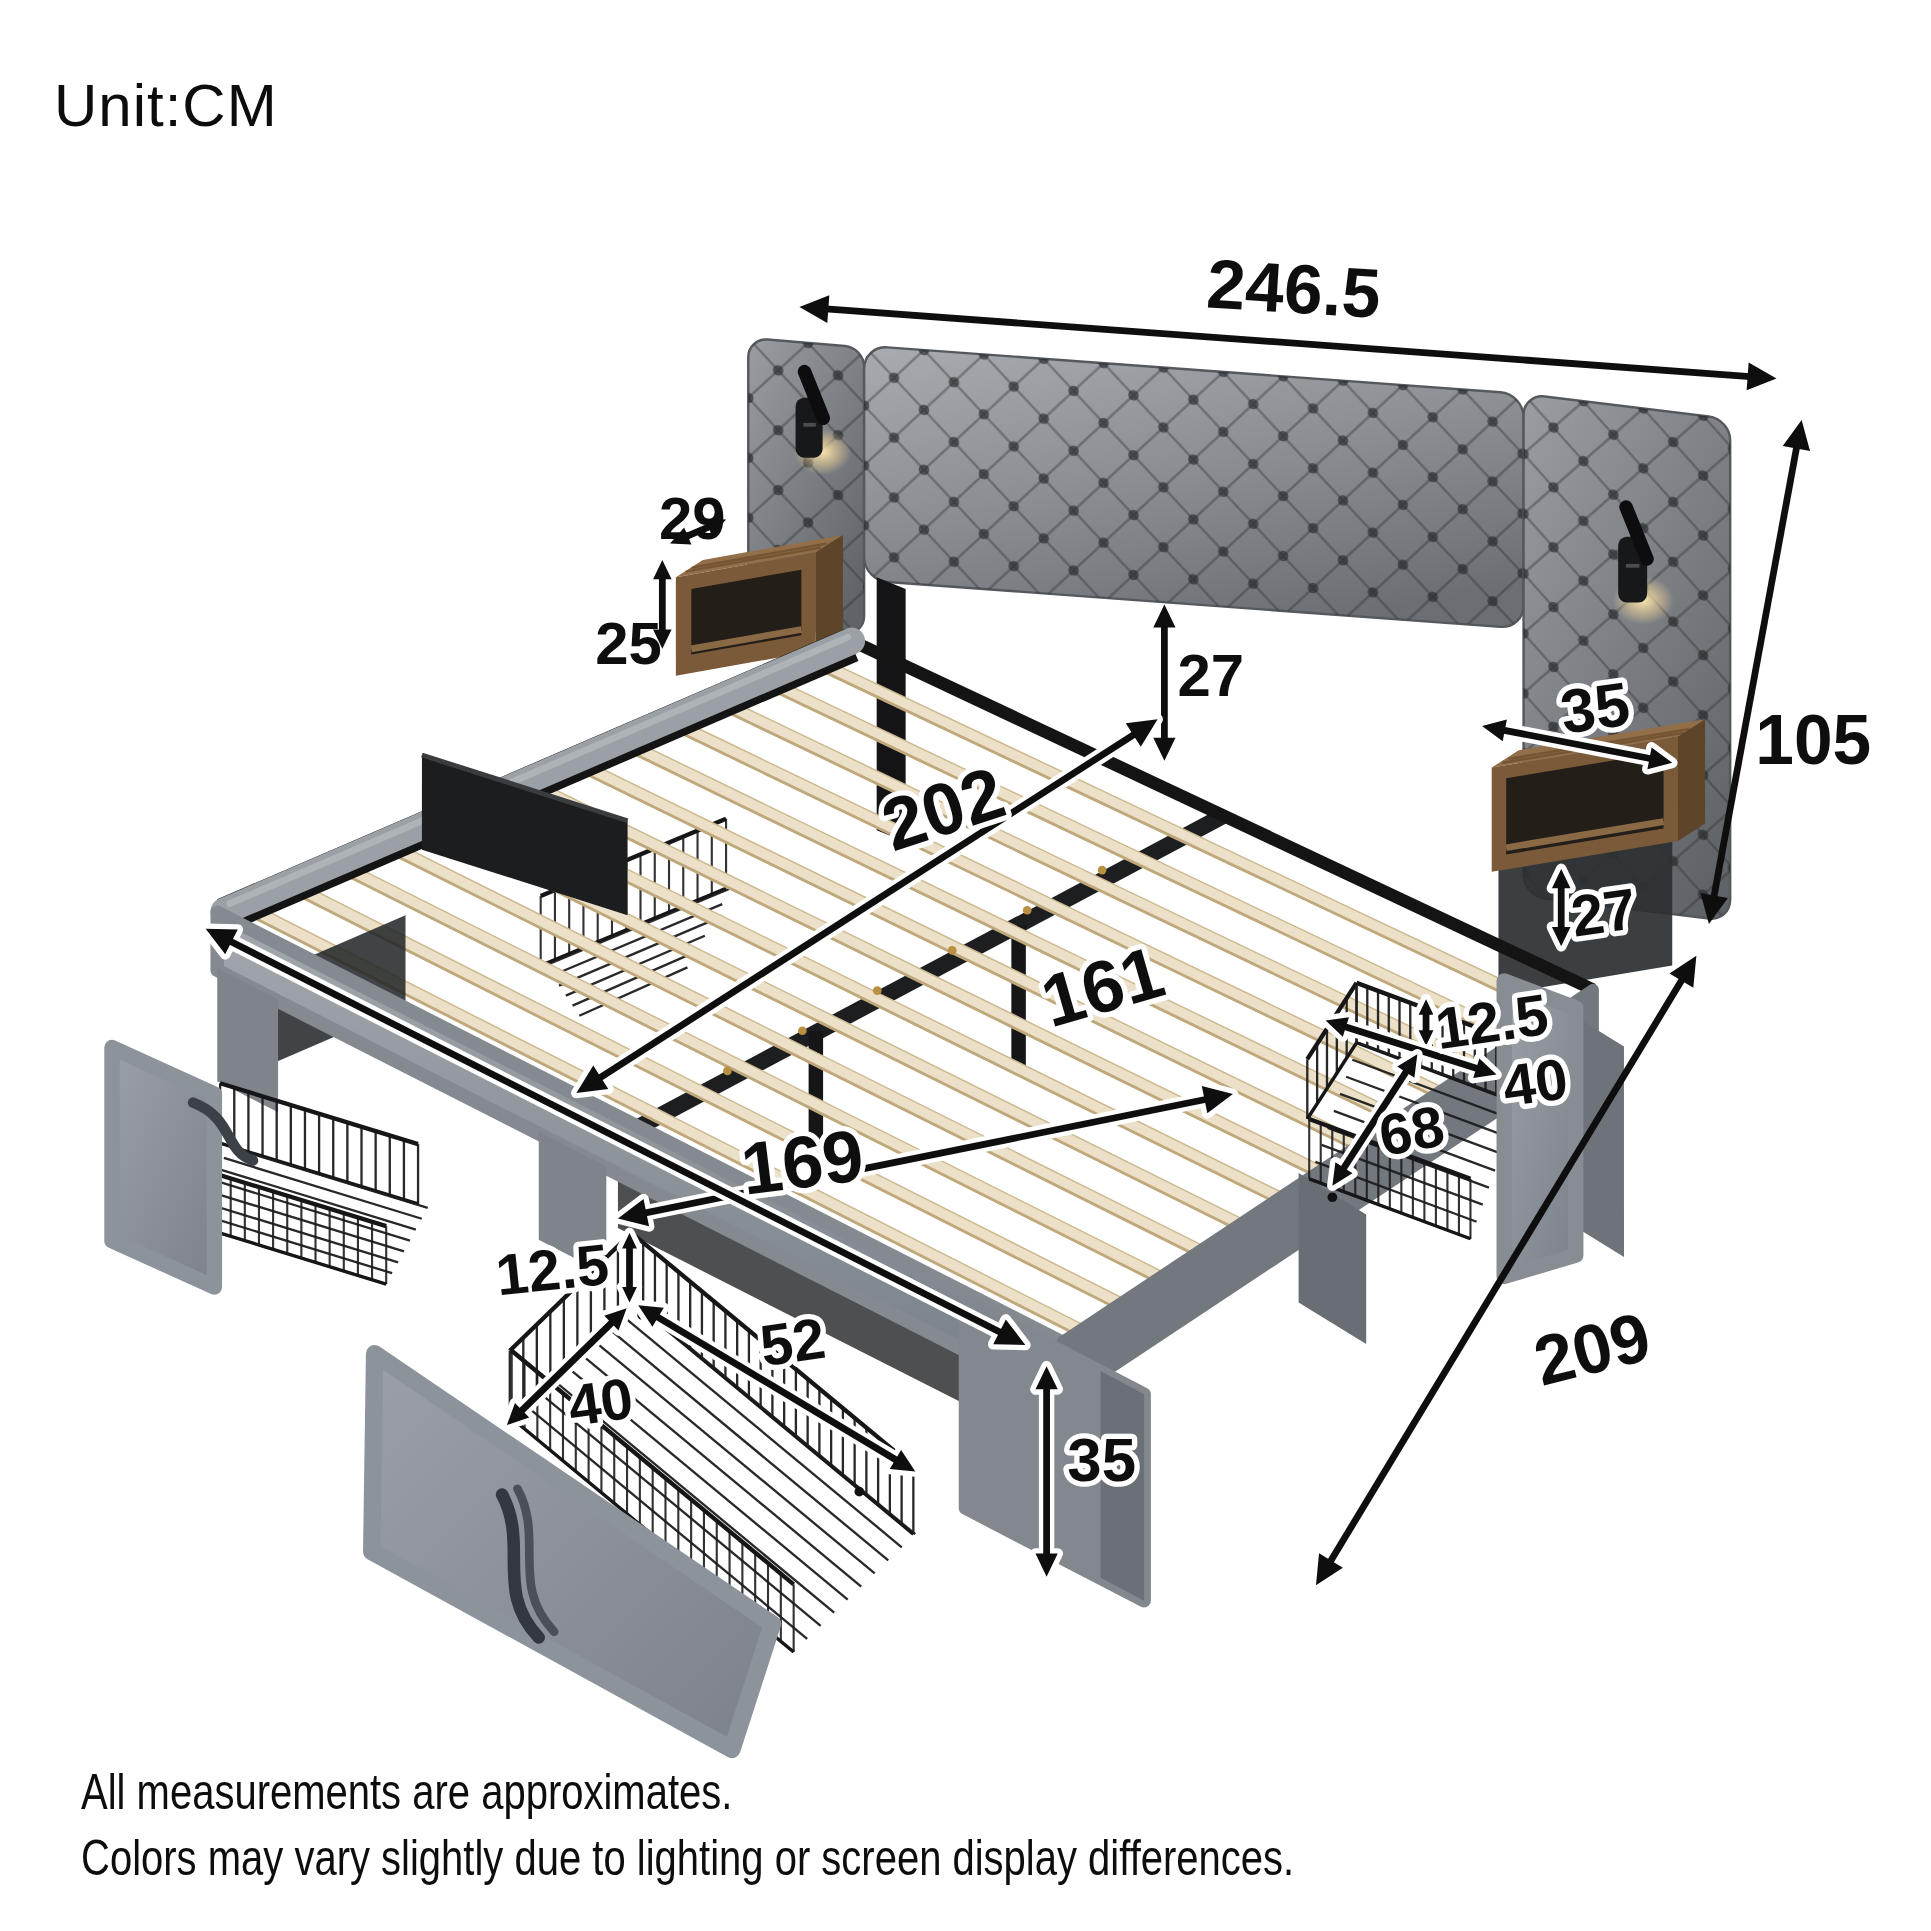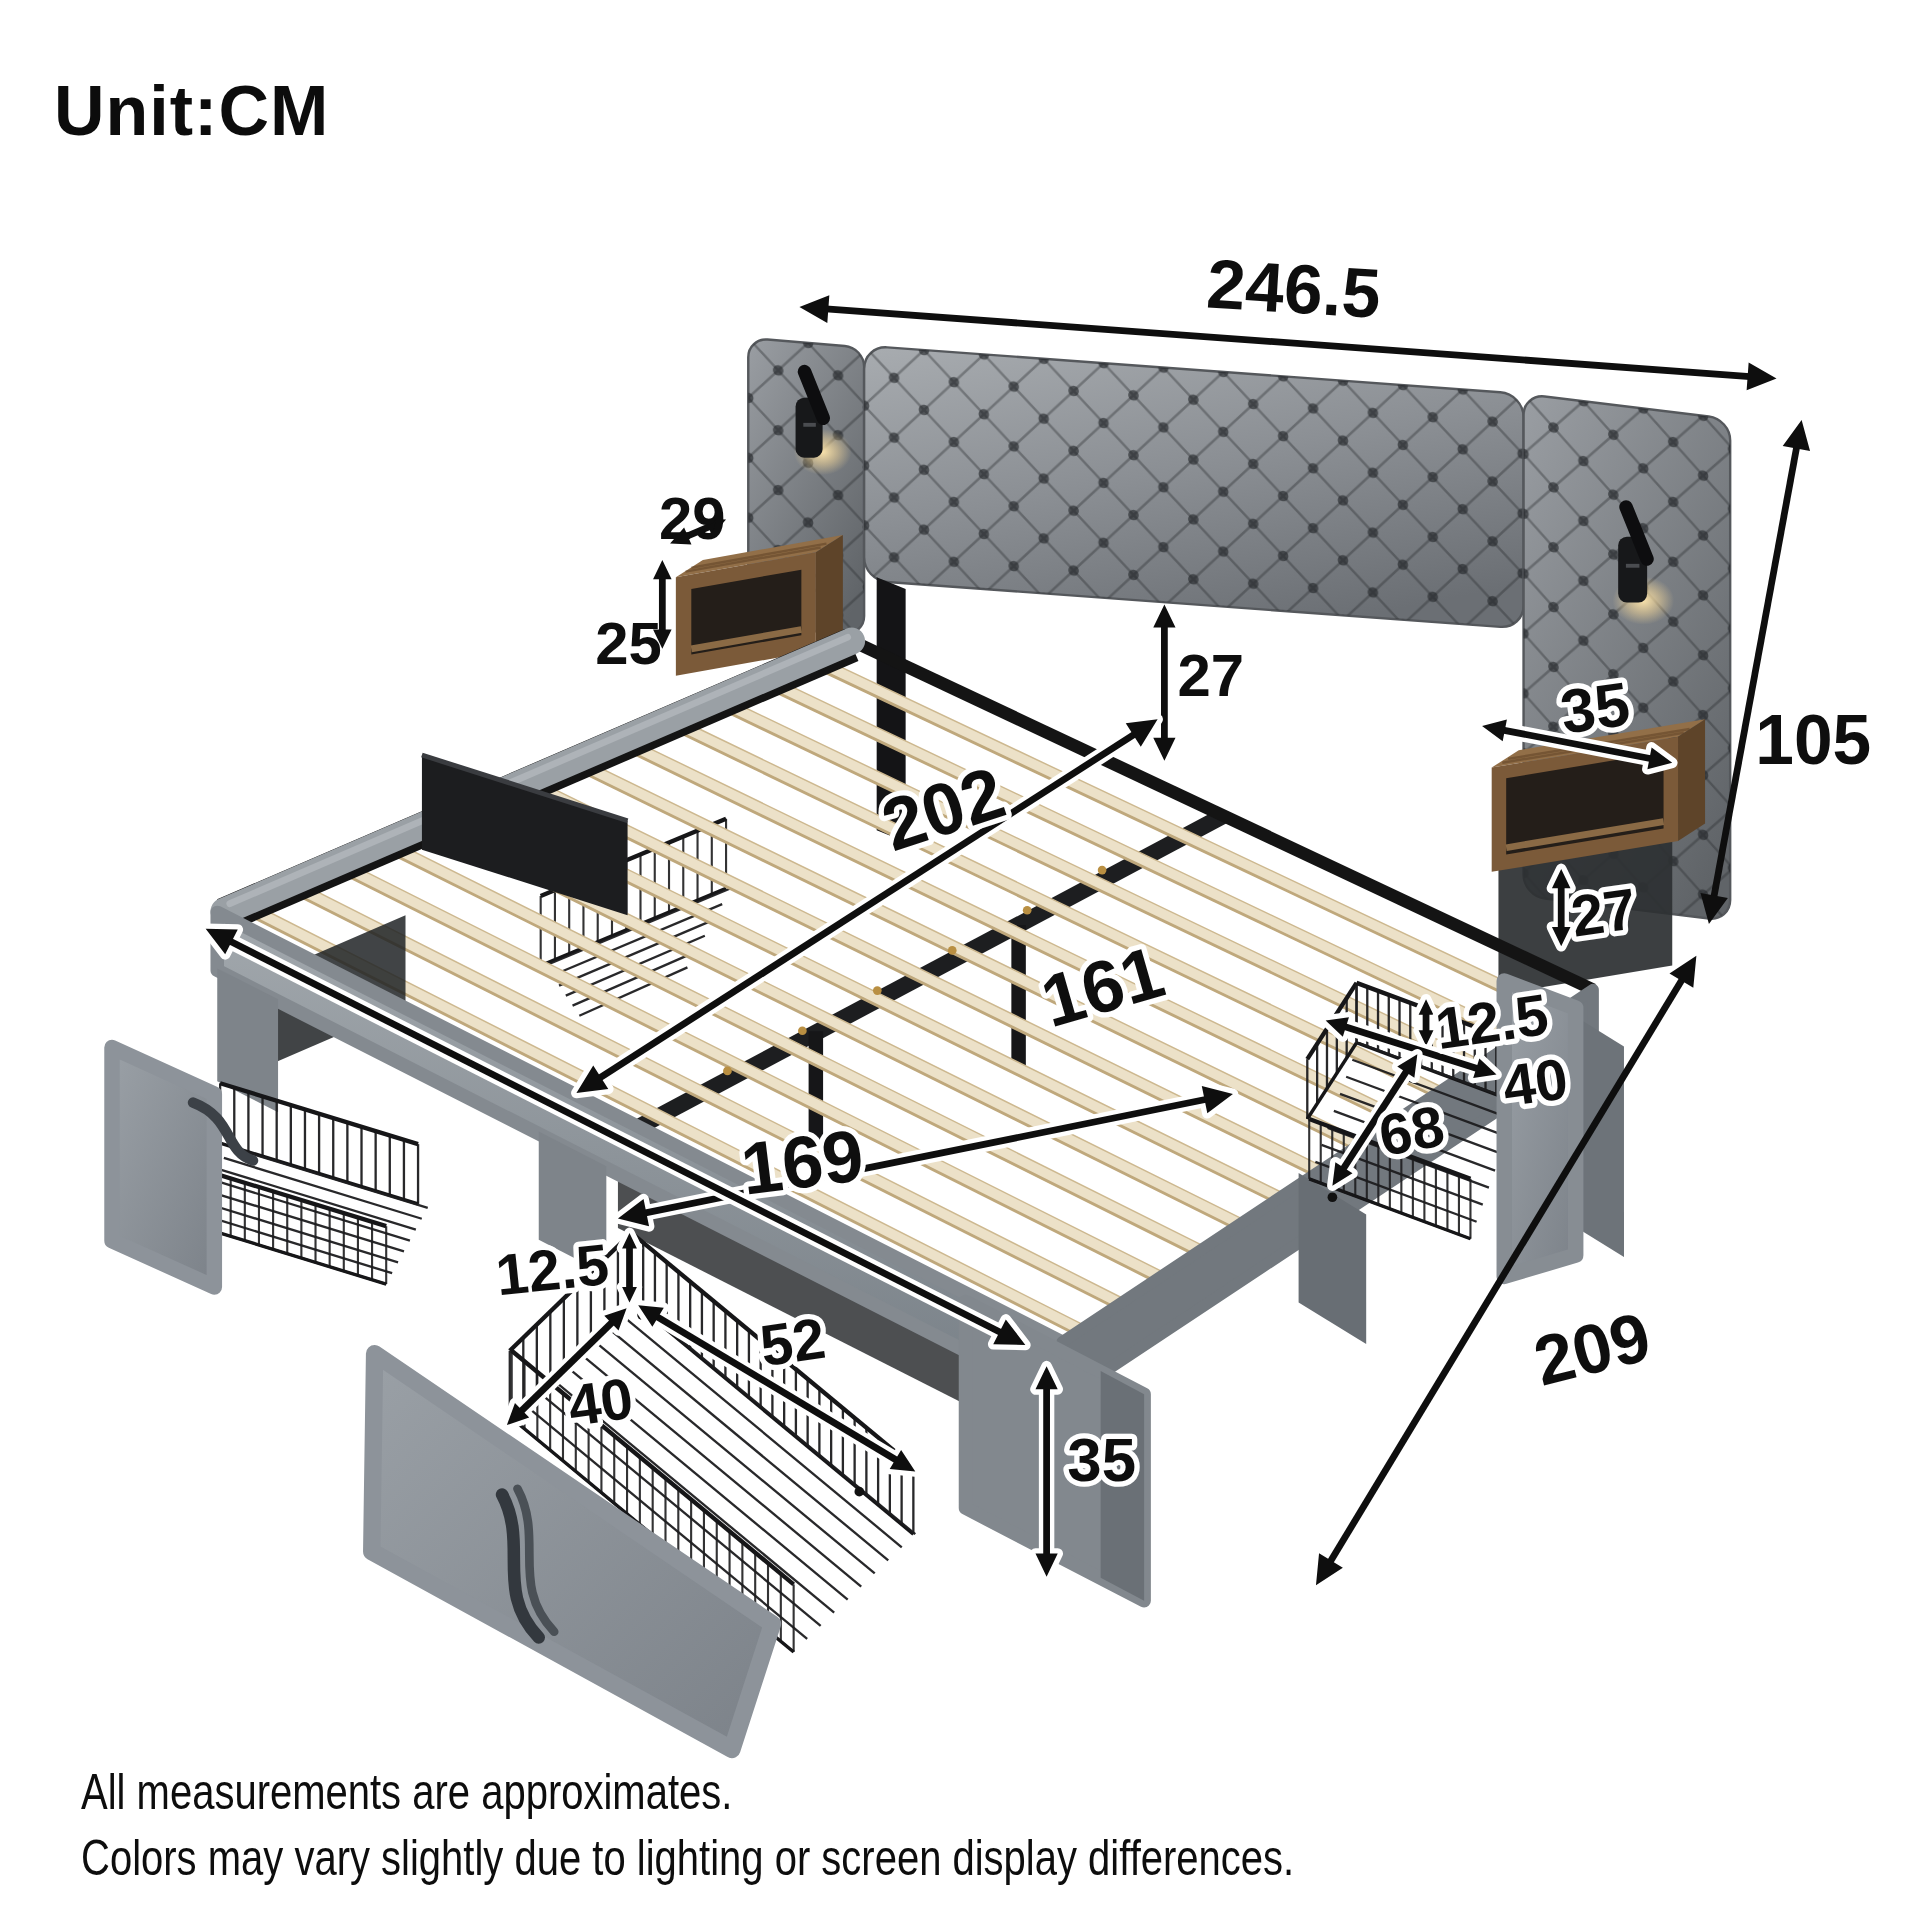--- a/index.html
+++ b/index.html
@@ -1,18 +1,18 @@
 <!DOCTYPE html>
 <html><head>
 <meta charset="utf-8">
 <style>
   html,body{margin:0;padding:0;background:#e8e8e8;}
   .stage{position:relative;width:1931px;height:1931px;background:#ffffff;overflow:hidden;
          font-family:"Liberation Sans",sans-serif;}
-  .title{position:absolute;left:54px;top:71px;font-size:70px;font-weight:700;color:#0c0c0c;
+  .title{position:absolute;left:54px;top:71px;font-size:60px;font-weight:400;color:#0c0c0c;
          letter-spacing:1px;white-space:nowrap;}
   .note{position:absolute;left:81px;font-size:50px;font-weight:400;color:#0d0d0d;
         transform:scaleX(0.80);transform-origin:0 50%;white-space:nowrap;}
   .note1{top:1763px;}
   .note2{top:1829px;}
   svg{position:absolute;left:0;top:0;}
   text.dim{font-family:"Liberation Sans",sans-serif;font-weight:600;fill:#0e0e0e;
            text-anchor:middle;dominant-baseline:central;}
   text.cased{stroke:#ffffff;stroke-width:11px;paint-order:stroke;stroke-linejoin:round;}
 </style>

